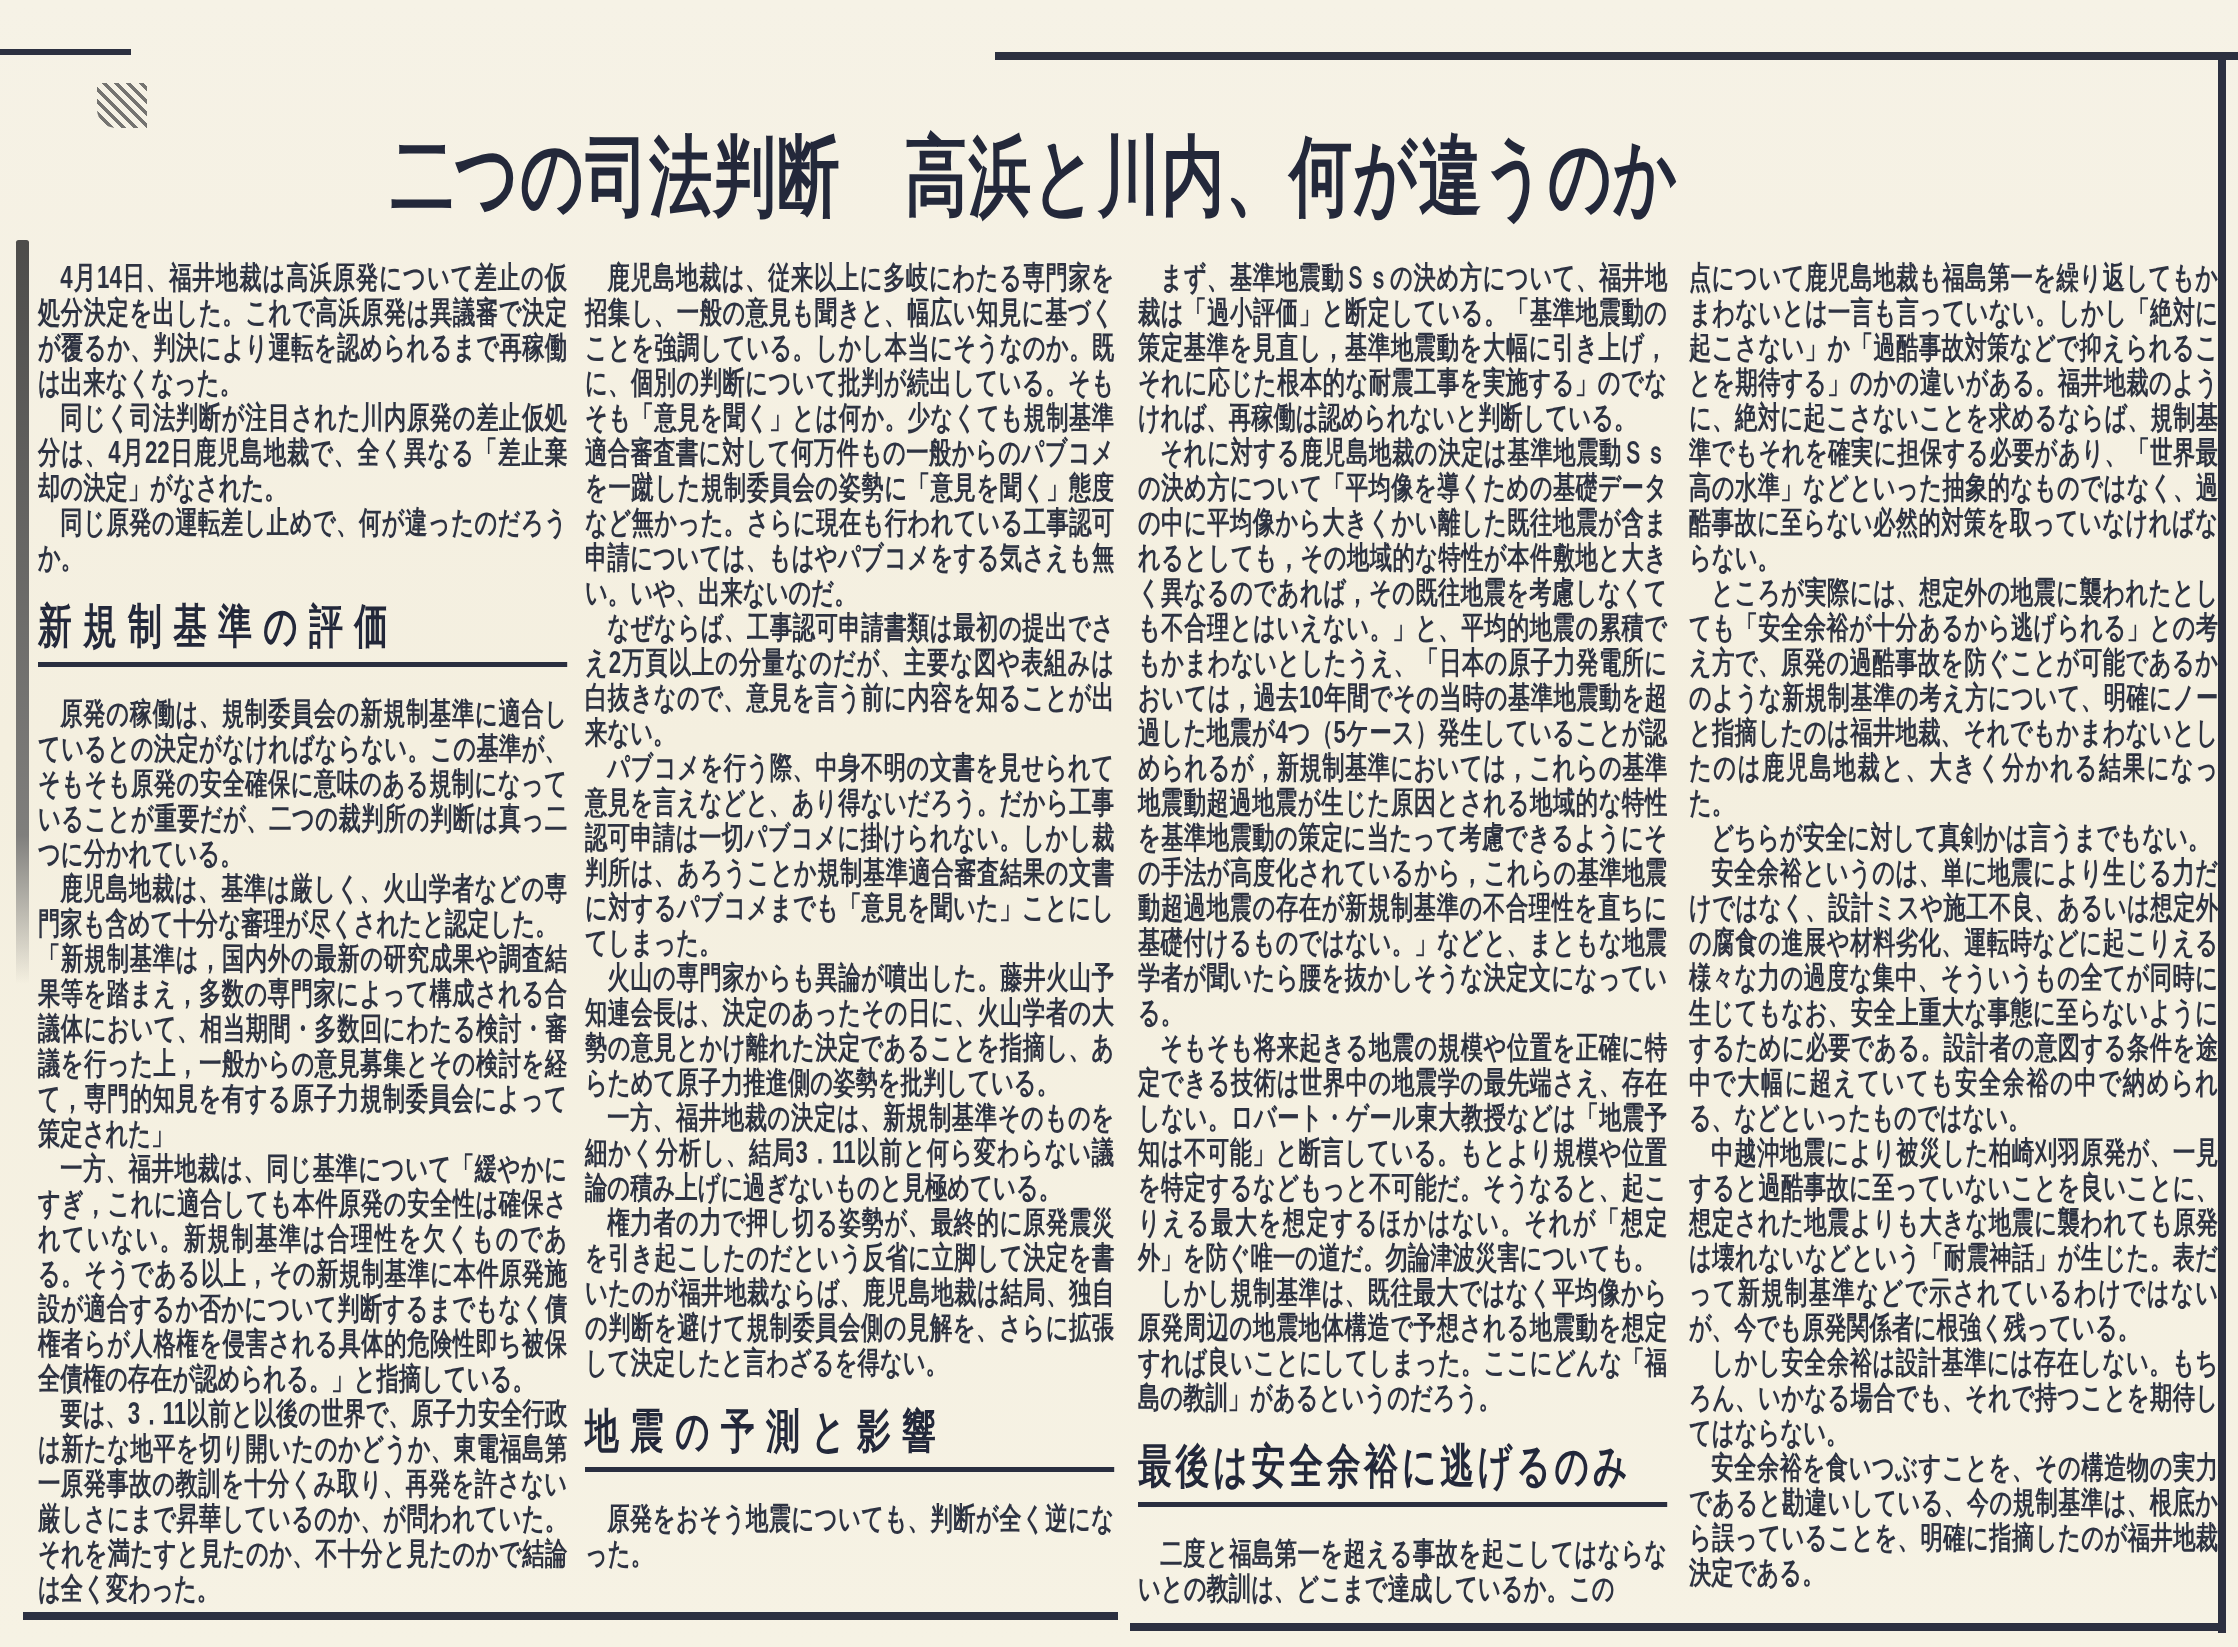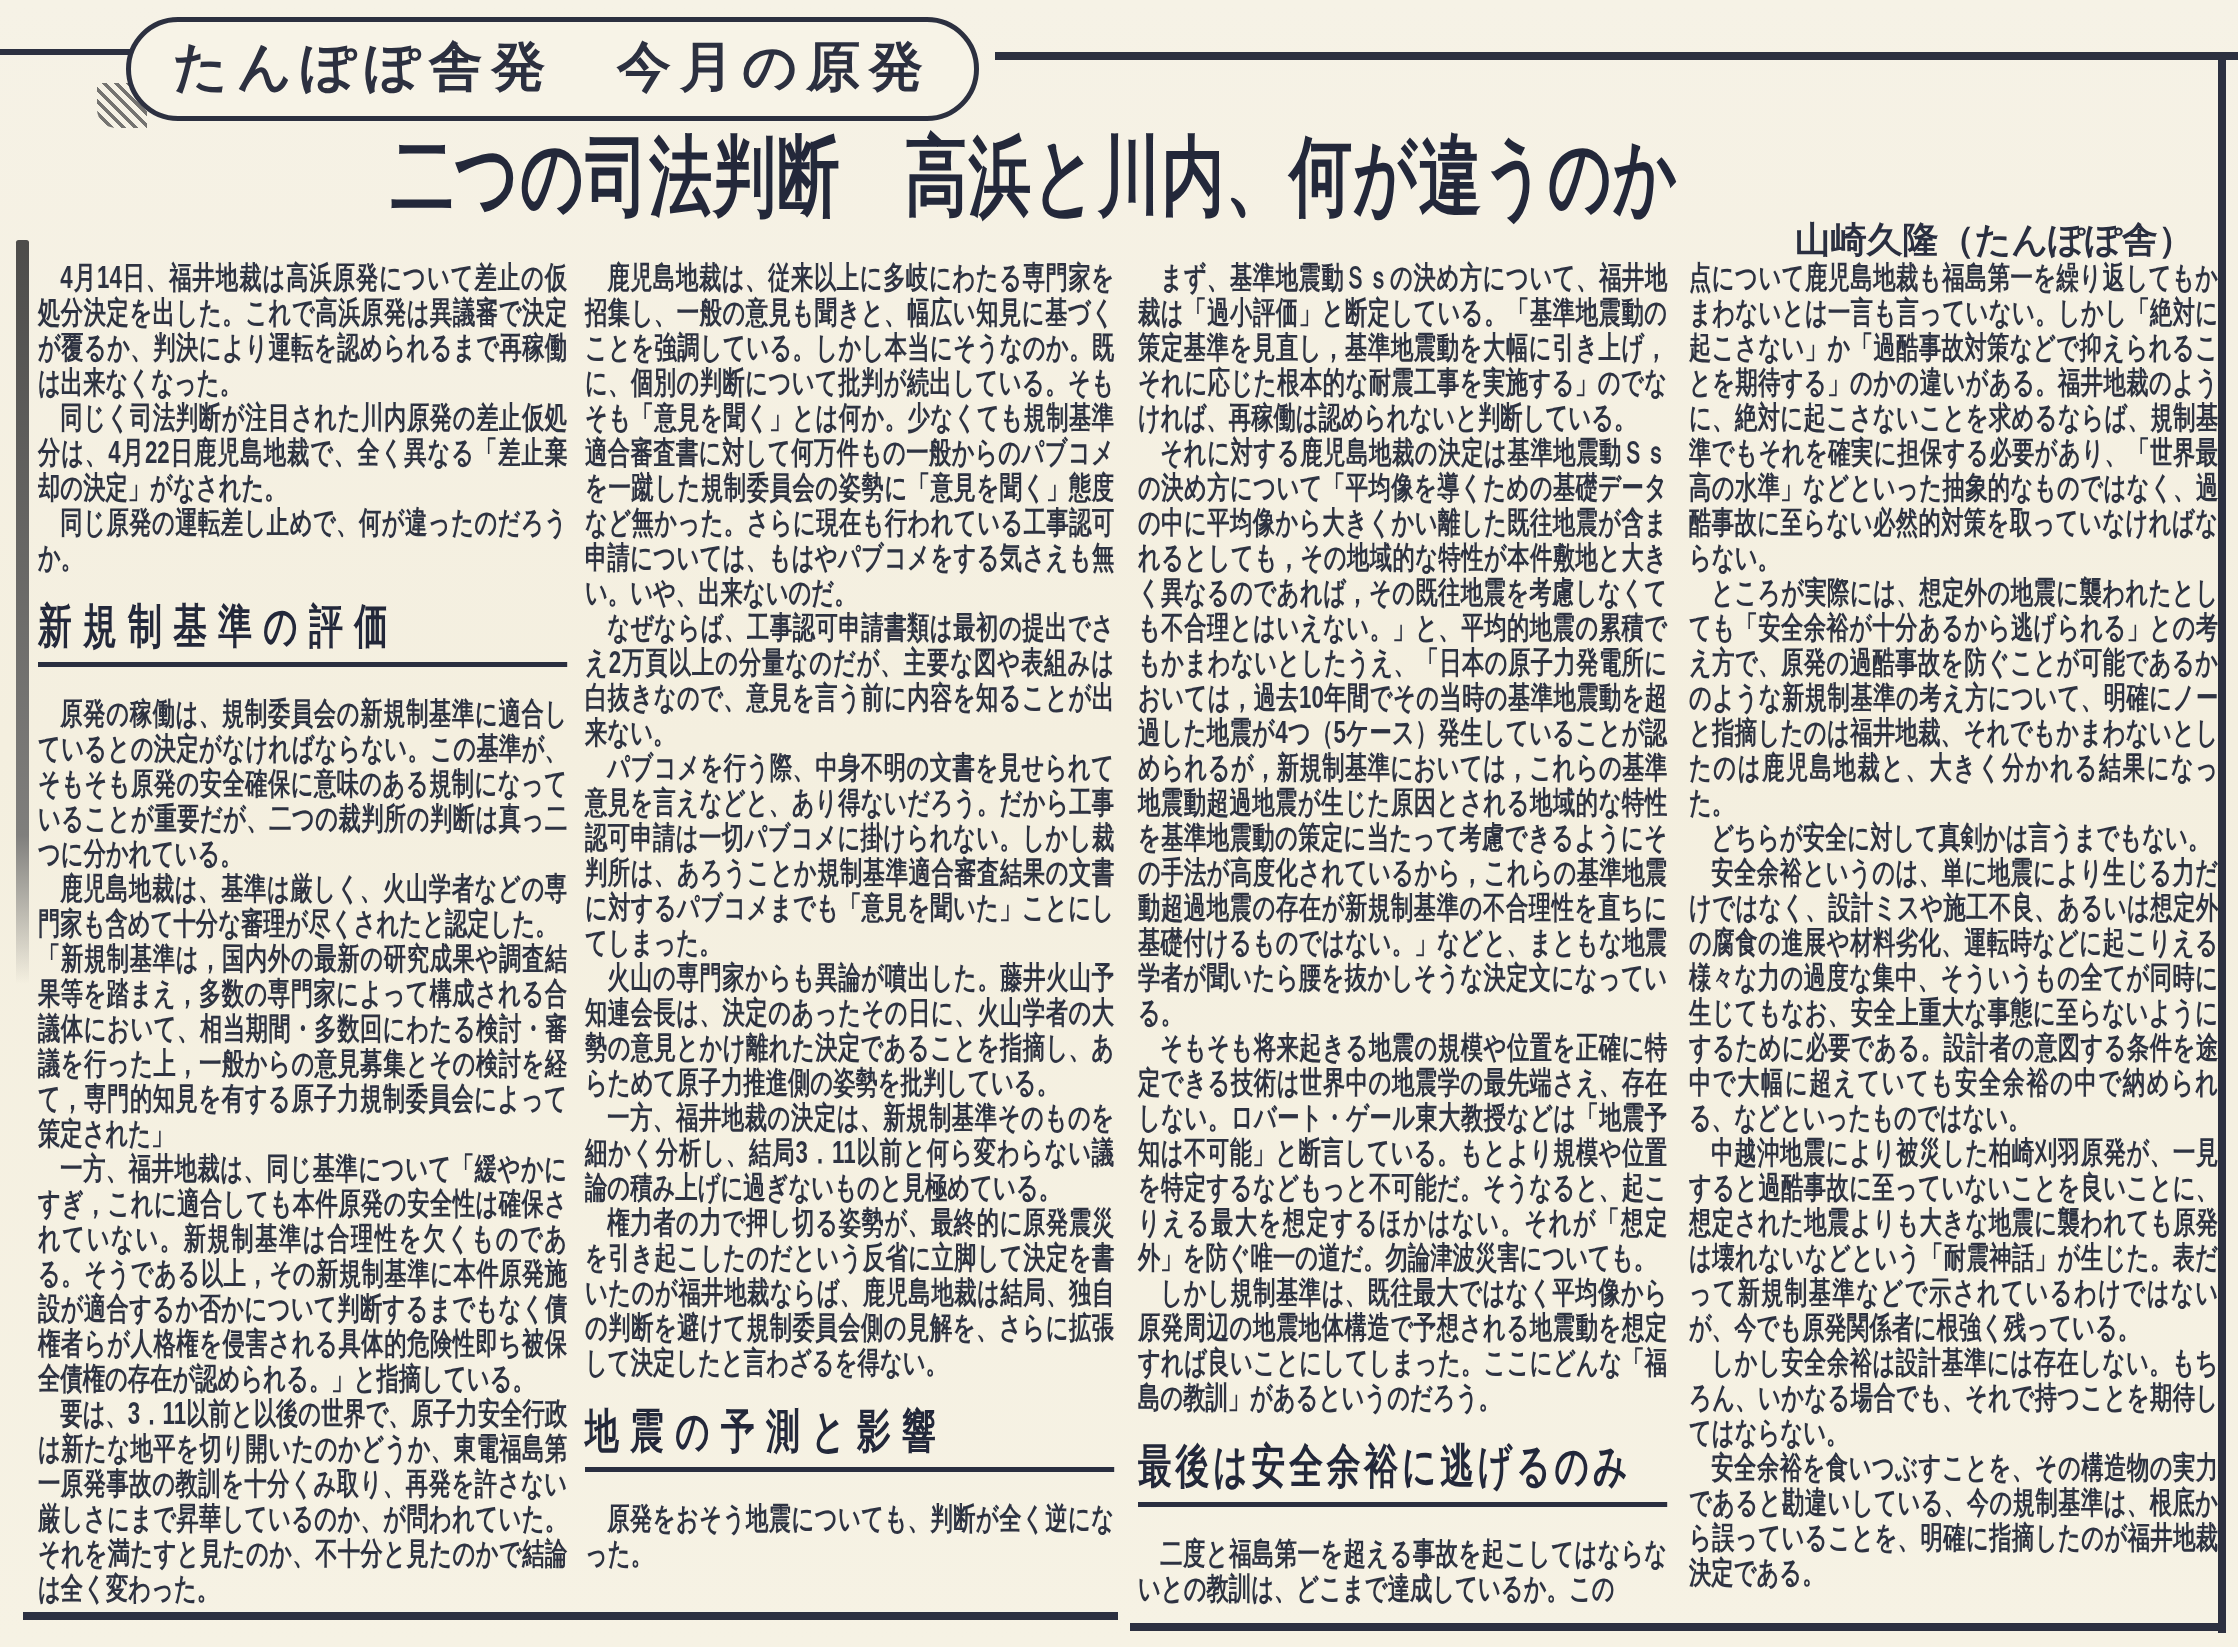--- a/index.html
+++ b/index.html
@@ -73,24 +73,22 @@
 <div class="page">
 
   <div class="rule rule-left"></div>
   <div class="rule rule-right"></div>
   <div class="rule border-right"></div>
   <div class="rule rule-bottom-left"></div>
   <div class="rule rule-bottom-right"></div>
   <div class="badge-shadow"></div>
   <div class="scan-edge-left"></div>
 
-  <div class="badge">たんぽぽ舎発　今月の原発</div>
 
   <div class="title">二つの司法判断　高浜と川内、何が違うのか</div>
-  <div class="byline">山崎久隆（たんぽぽ舎）</div>
 
   <div class="col col-1">
     <p>4月14日、福井地裁は高浜原発について差止の仮処分決定を出した。これで高浜原発は異議審で決定が覆るか、判決により運転を認められるまで再稼働は出来なくなった。</p>
     <p>同じく司法判断が注目された川内原発の差止仮処分は、4月22日鹿児島地裁で、全く異なる「差止棄却の決定」がなされた。</p>
     <p>同じ原発の運転差し止めで、何が違ったのだろうか。</p>
     <h2 class="h-spread">新規制基準の評価</h2>
     <p>原発の稼働は、規制委員会の新規制基準に適合しているとの決定がなければならない。この基準が、そもそも原発の安全確保に意味のある規制になっていることが重要だが、二つの裁判所の判断は真っ二つに分かれている。</p>
     <p>鹿児島地裁は、基準は厳しく、火山学者などの専門家も含めて十分な審理が尽くされたと認定した。</p>
     <p class="np">「新規制基準は，国内外の最新の研究成果や調査結果等を踏まえ，多数の専門家によって構成される合議体において、相当期間・多数回にわたる検討・審議を行った上，一般からの意見募集とその検討を経て，専門的知見を有する原子力規制委員会によって策定された」</p>
     <p>一方、福井地裁は、同じ基準について「緩やかにすぎ，これに適合しても本件原発の安全性は確保されていない。新規制基準は合理性を欠くものである。そうである以上，その新規制基準に本件原発施設が適合するか否かについて判断するまでもなく債権者らが人格権を侵害される具体的危険性即ち被保全債権の存在が認められる。」と指摘している。</p>

